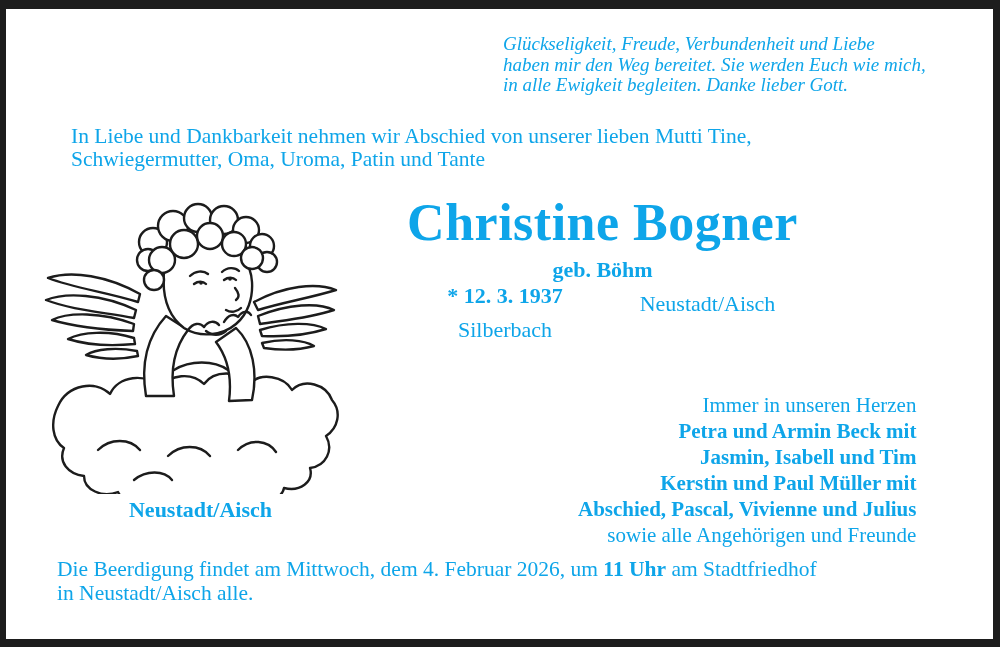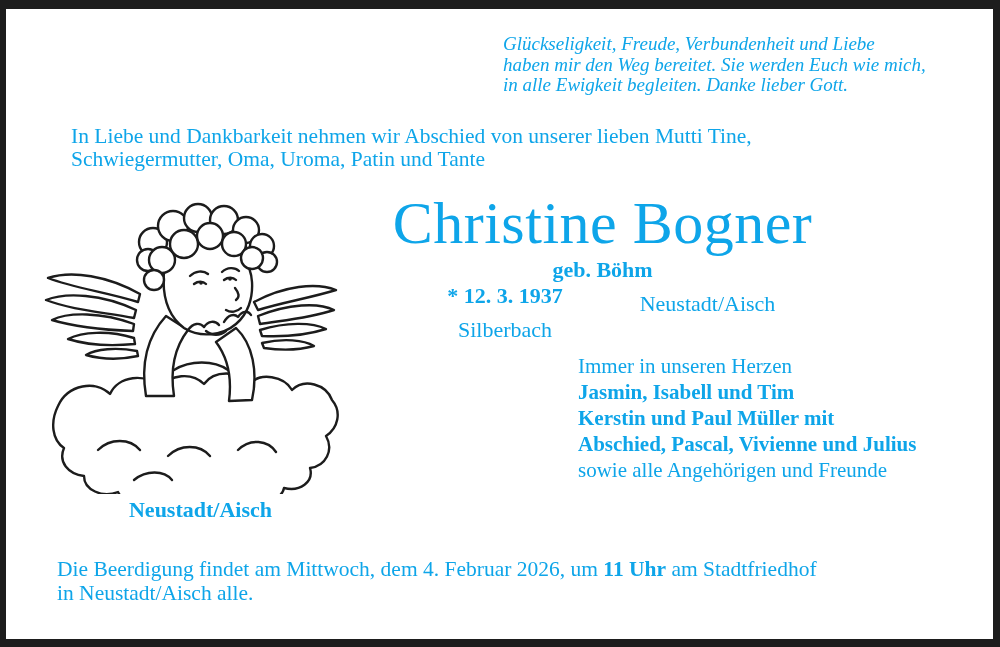--- a/index.html
+++ b/index.html
@@ -3,28 +3,28 @@
 <meta charset="utf-8">
 <style>
   html,body{margin:0;padding:0;background:#e8e8e8;}
   .stage{position:relative;width:1000px;height:647px;margin:0 auto;
          background:#1d1d1d;font-family:"Liberation Serif","DejaVu Serif",serif;color:#0ea5e9;}
   .paper{position:absolute;left:6px;top:9px;width:987px;height:630px;background:#ffffff;}
   .abs{position:absolute;}
   .quote{left:503px;top:34px;font-style:italic;font-size:19px;line-height:20.5px;white-space:nowrap;}
   .intro{left:71px;top:125px;font-size:21.5px;line-height:22.5px;white-space:nowrap;}
   .name-block{left:350px;top:192px;width:505px;text-align:center;}
-  .deceased{font-size:60px;font-weight:normal;line-height:62px;letter-spacing:.5px;white-space:nowrap;}
+  .deceased{font-size:52px;font-weight:bold;line-height:62px;letter-spacing:.5px;white-space:nowrap;}
   .maiden{font-size:22px;font-weight:bold;margin-top:3px;}
   .datecol{top:283px;text-align:center;}
   .birth{left:425px;width:160px;}
   .death{left:625px;width:165px;}
   .dateline{font-size:22px;font-weight:bold;white-space:nowrap;}
   .placeline{font-size:22px;margin-top:8px;white-space:nowrap;}
-  .family{left:578px;top:353px;font-size:21px;line-height:26px;white-space:nowrap;}
+  .family{left:578px;top:392px;font-size:21px;line-height:26px;white-space:nowrap;text-align:right;}
   .family .bold{font-weight:bold;}
   .town{left:58px;top:497px;width:285px;text-align:center;font-size:22px;font-weight:bold;}
   .funeral{left:57px;top:557px;font-size:21.5px;line-height:24px;white-space:nowrap;}
   .funeral b{font-weight:bold;}
   .angel{left:38px;top:198px;}
   svg .ln{fill:none;stroke:#1c1c1c;stroke-width:2.4;stroke-linecap:round;stroke-linejoin:round;}
   svg .sh{fill:#ffffff;stroke:#1c1c1c;stroke-width:2.4;stroke-linejoin:round;}
 </style>
 </head>
 <body>
@@ -55,20 +55,21 @@
     </div>
     <div class="placeline">Silberbach</div>
   </div>
 
   <div class="abs datecol death">
     <div class="placeline">Neustadt/Aisch</div>
   </div>
 
   <div class="abs family">
     <div>Immer in unseren Herzen</div>
+    <div class="bold">Petra und Armin Beck mit</div>
     <div class="bold">Jasmin, Isabell und Tim</div>
     <div class="bold">Kerstin und Paul Müller mit</div>
     <div class="bold">Abschied, Pascal, Vivienne und Julius</div>
     <div>sowie alle Angehörigen und Freunde</div>
   </div>
 
   <div class="abs angel">
     <svg width="305" height="296" viewBox="0 0 305 296">
 
       <path class="sh" d="M102 96 C70 78, 34 72, 10 80 C36 90, 68 94, 100 104 Z"></path>

